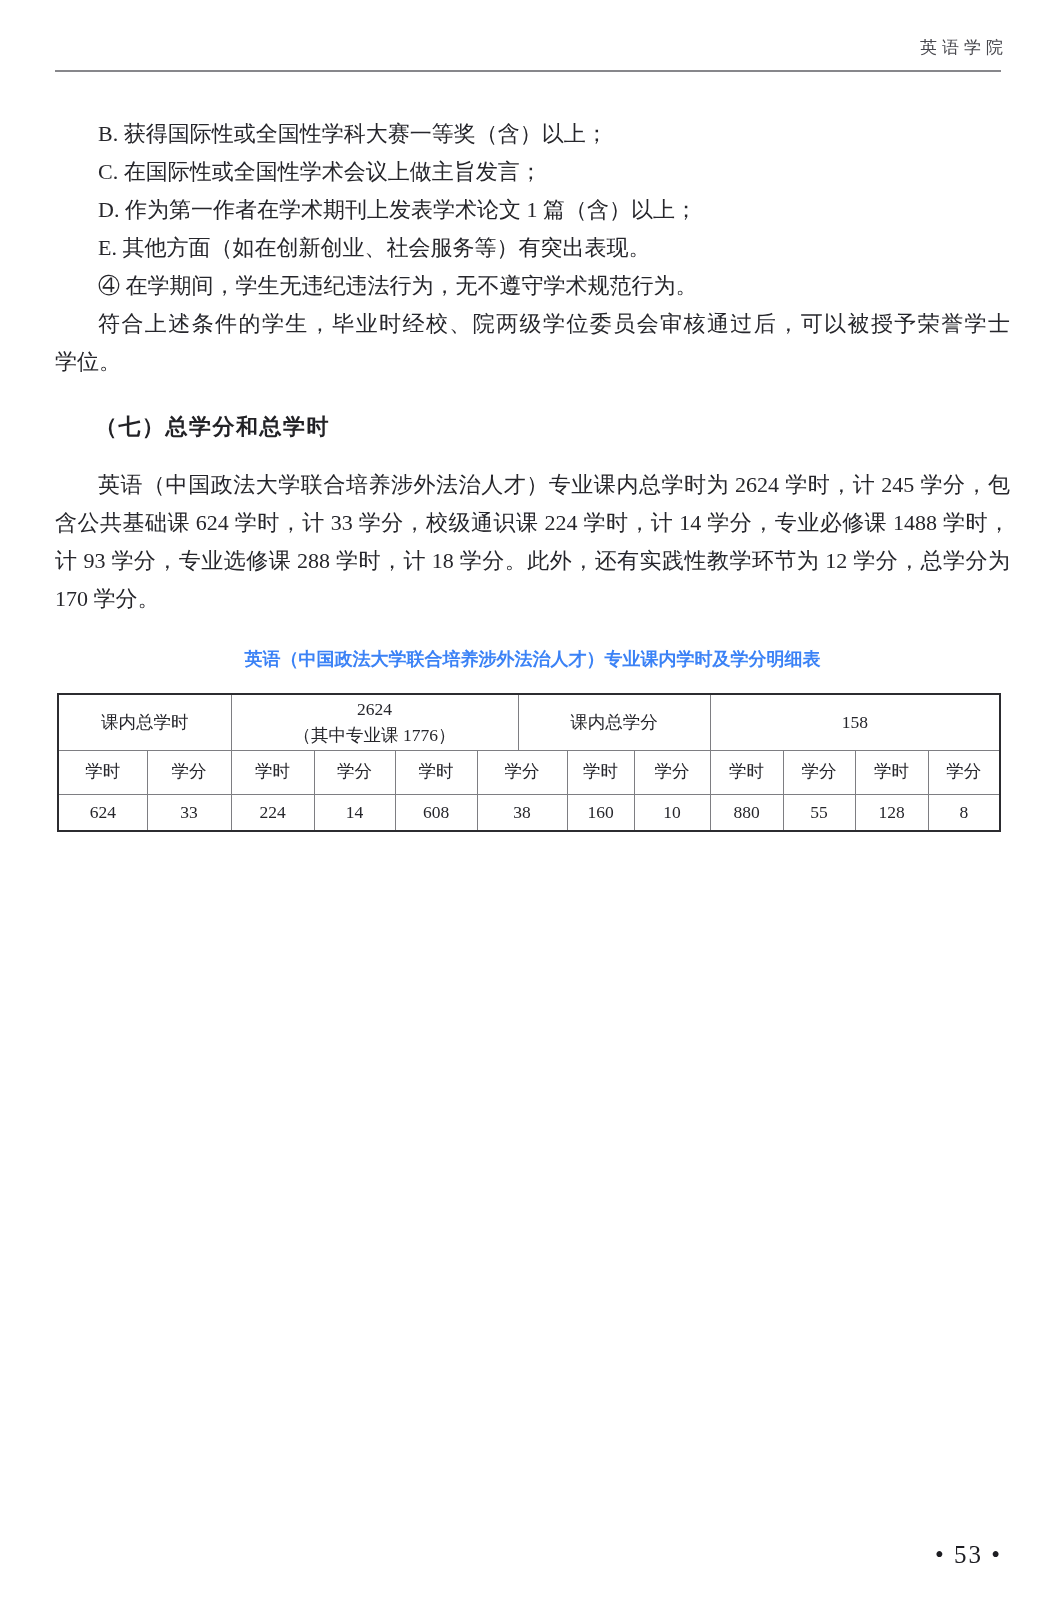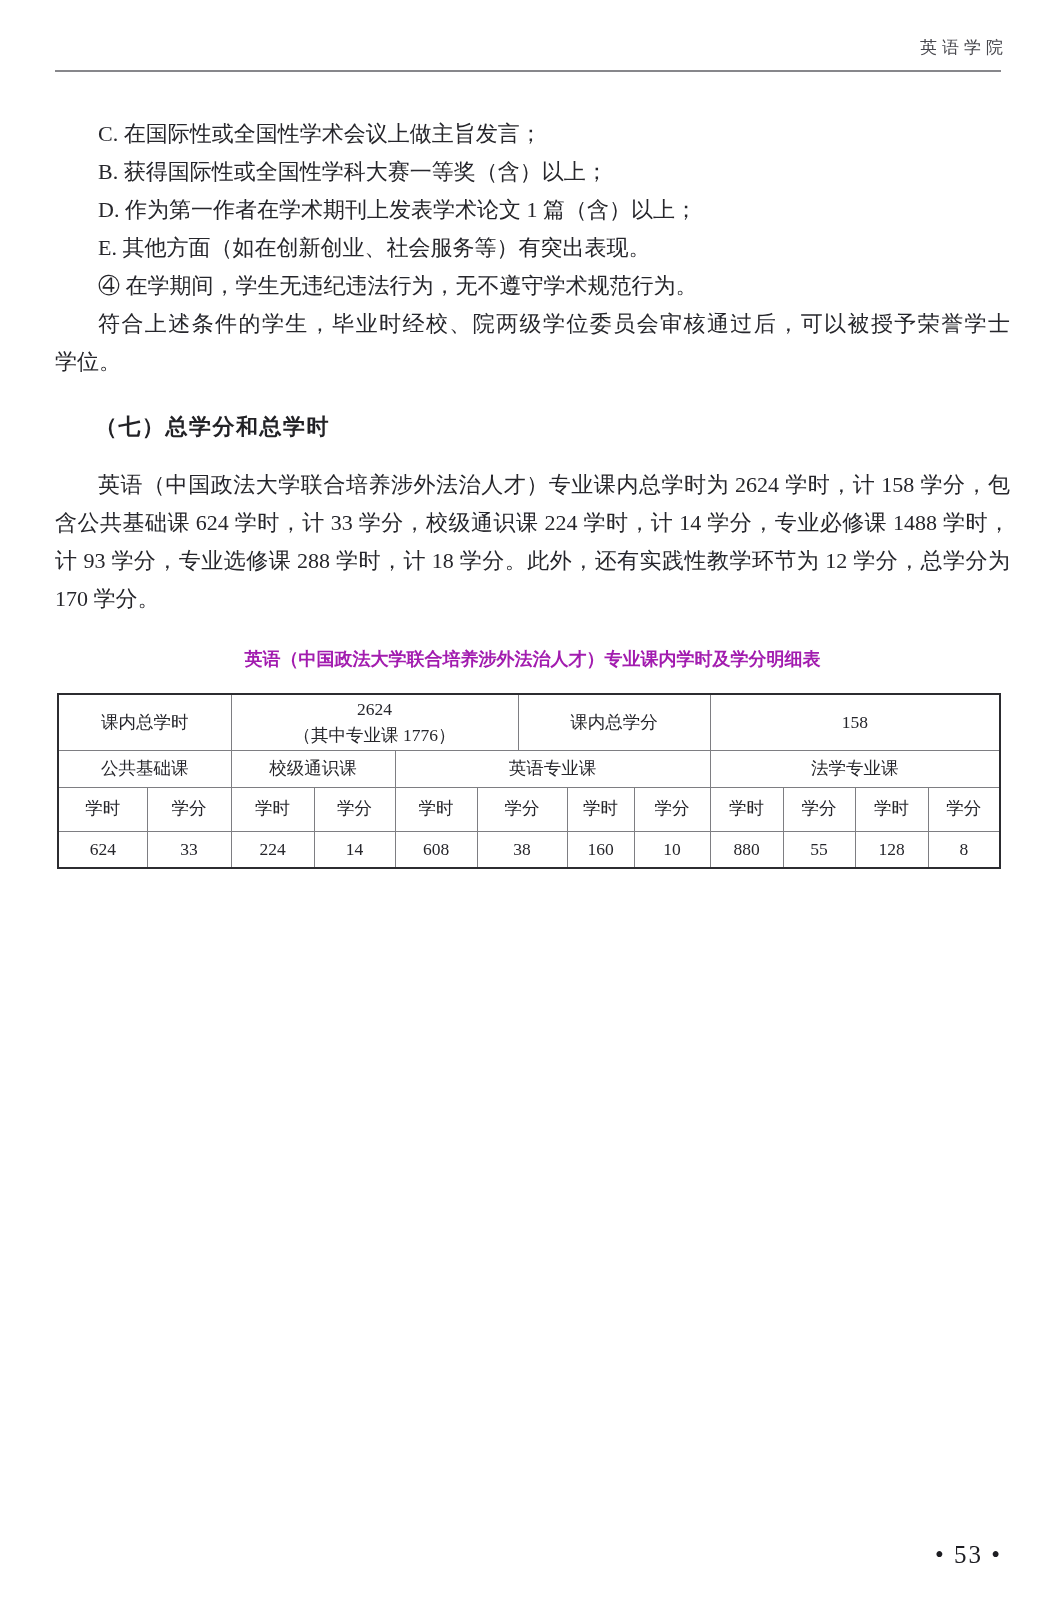--- a/index.html
+++ b/index.html
@@ -51,21 +51,21 @@
     color: #222226;
   }
   .para2 { margin-top: 20px; }
   .table-title {
     margin-top: 27px;
     text-align: center;
     font-family: "Liberation Sans", "DejaVu Sans", sans-serif;
     font-weight: 700;
     font-size: 18px;
     line-height: 28px;
-    color: #a21caf;
+    color: #3b82f6;
   }
   table.credit-table {
     margin-top: 20px;
     margin-left: 2px;
     border-collapse: collapse;
     table-layout: fixed;
     width: 942px;
     border: 2px solid #2c2c30;
     font-size: 17.5px;
     color: #26262b;
@@ -96,33 +96,33 @@
 </head>
 <body>
 
 <div class="page">
 
   <div class="header-text">英语学院</div>
   <div class="header-rule"></div>
 
   <div class="content">
 
+    <div class="textline ind">B. 获得国际性或全国性学科大赛一等奖（含）以上；</div>
     <div class="textline ind">C. 在国际性或全国性学术会议上做主旨发言；</div>
-    <div class="textline ind">B. 获得国际性或全国性学科大赛一等奖（含）以上；</div>
     <div class="textline ind">D. 作为第一作者在学术期刊上发表学术论文 1 篇（含）以上；</div>
     <div class="textline ind">E. 其他方面（如在创新创业、社会服务等）有突出表现。</div>
     <div class="textline ind">④ 在学期间，学生无违纪违法行为，无不遵守学术规范行为。</div>
 
     <div class="textline ind jfull">符合上述条件的学生，毕业时经校、院两级学位委员会审核通过后，可以被授予荣誉学士</div>
     <div class="textline">学位。</div>
 
     <div class="section-heading">（七）总学分和总学时</div>
 
     <div class="para2">
-      <div class="textline ind jfull">英语（中国政法大学联合培养涉外法治人才）专业课内总学时为 2624 学时，计 158 学分，包</div>
+      <div class="textline ind jfull">英语（中国政法大学联合培养涉外法治人才）专业课内总学时为 2624 学时，计 245 学分，包</div>
       <div class="textline jfull">含公共基础课 624 学时，计 33 学分，校级通识课 224 学时，计 14 学分，专业必修课 1488 学时，</div>
       <div class="textline jfull">计 93 学分，专业选修课 288 学时，计 18 学分。此外，还有实践性教学环节为 12 学分，总学分为</div>
       <div class="textline">170 学分。</div>
     </div>
 
     <div class="table-title">英语（中国政法大学联合培养涉外法治人才）专业课内学时及学分明细表</div>
 
     <table class="credit-table">
       <colgroup>
         <col style="width:89px">
@@ -141,26 +141,20 @@
       </colgroup>
       <tbody>
         <tr class="r1">
           <td colspan="2">课内总学时</td>
           <td colspan="4" class="two-line">
             <div>2624</div>
             <div>（其中专业课 1776）</div>
           </td>
           <td colspan="3">课内总学分</td>
           <td colspan="4">158</td>
-        </tr>
-        <tr class="r2">
-          <td colspan="2">公共基础课</td>
-          <td colspan="2">校级通识课</td>
-          <td colspan="5">英语专业课</td>
-          <td colspan="4">法学专业课</td>
         </tr>
         <tr class="r4">
           <td>学时</td>
           <td>学分</td>
           <td>学时</td>
           <td>学分</td>
           <td>学时</td>
           <td colspan="2">学分</td>
           <td>学时</td>
           <td>学分</td>

